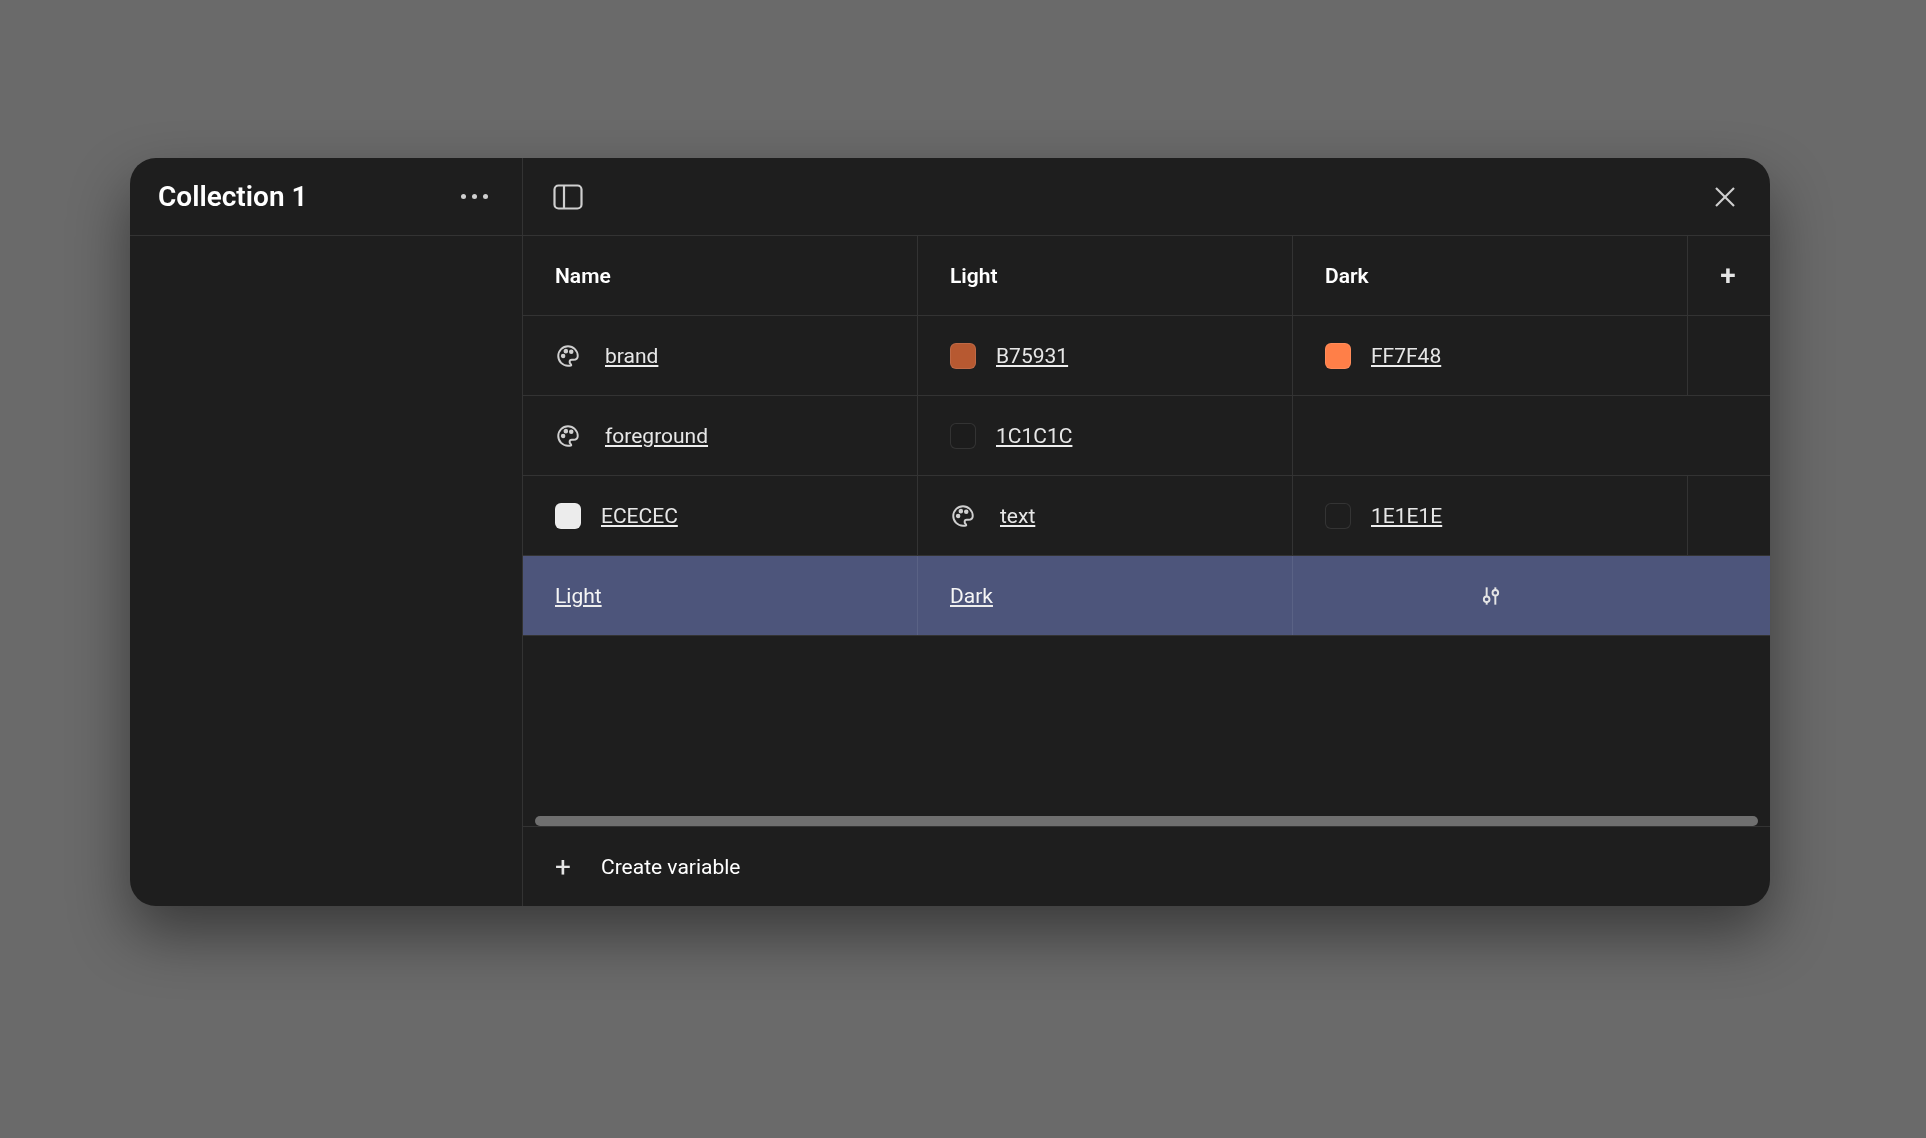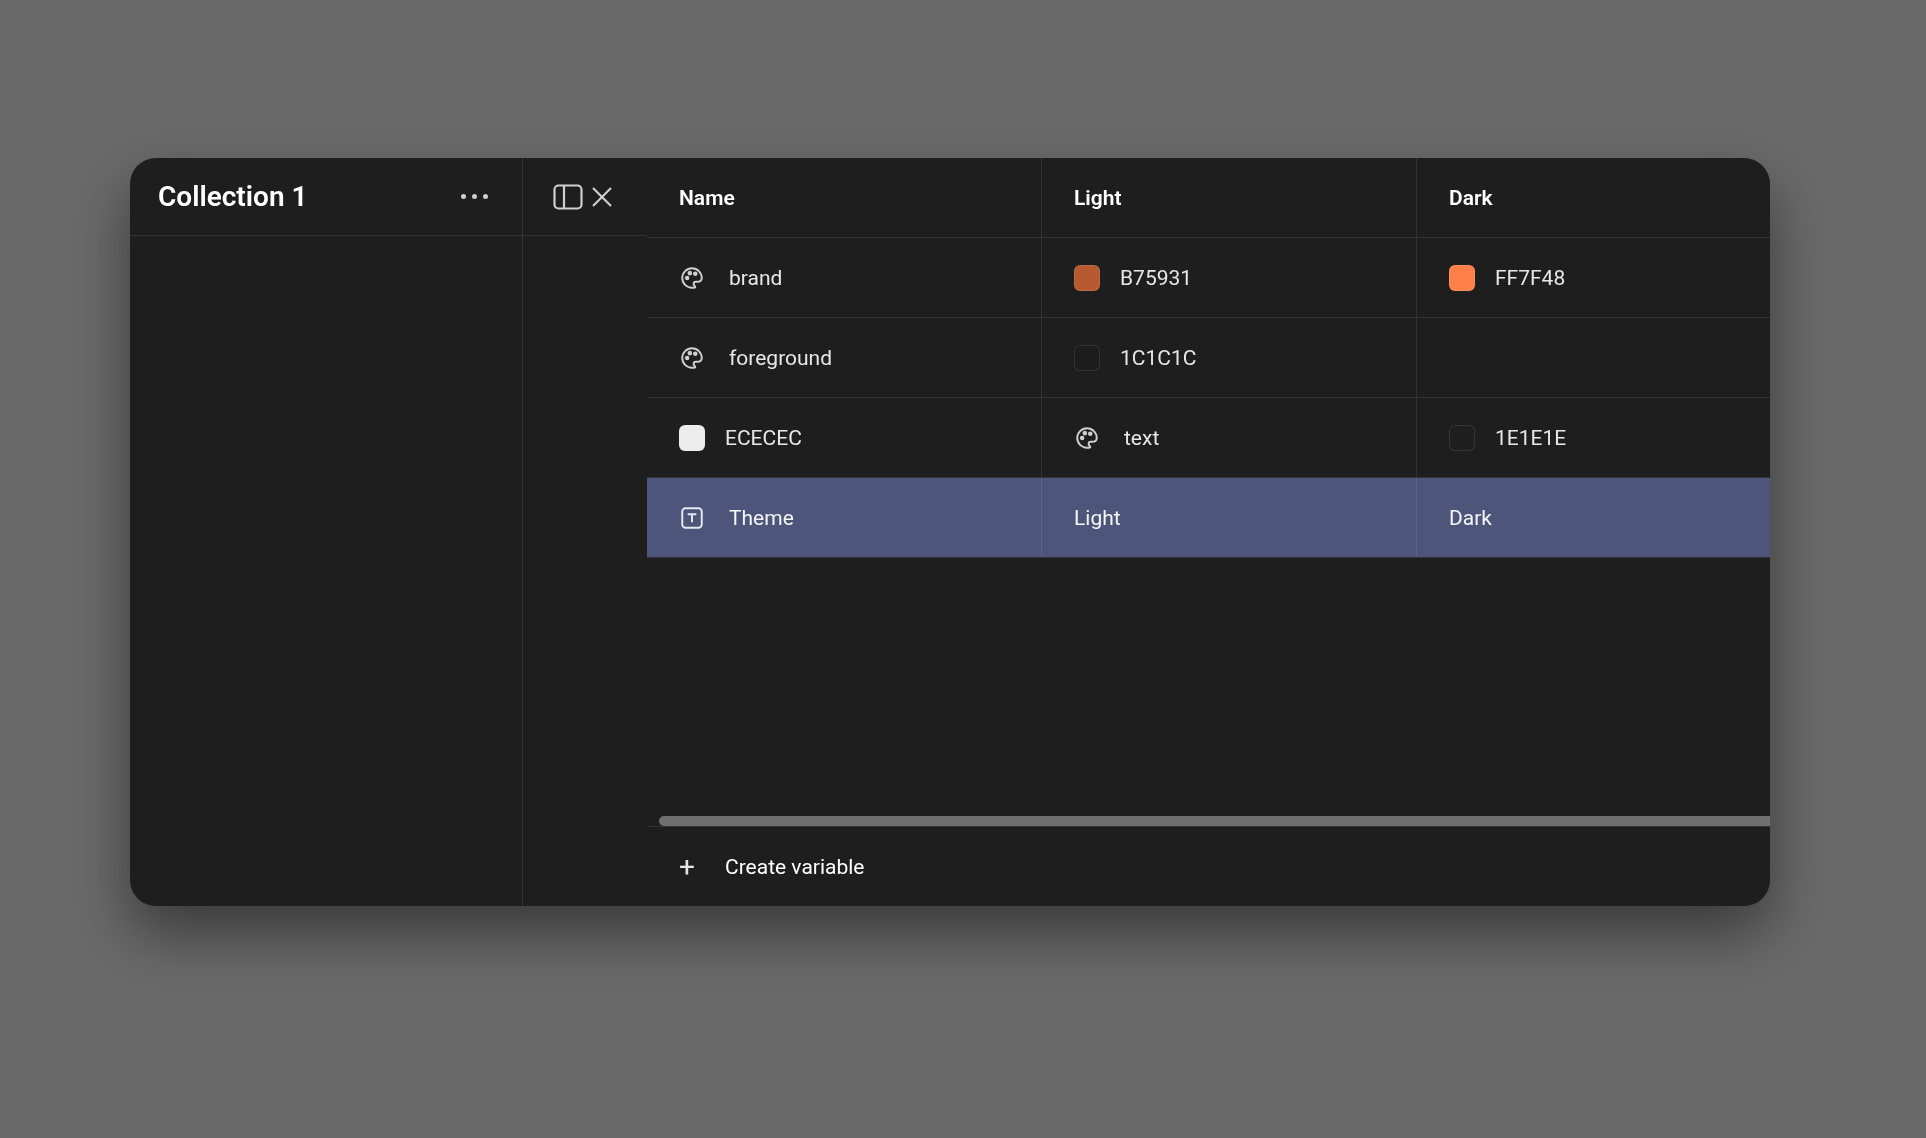--- a/index.html
+++ b/index.html
@@ -79,21 +79,21 @@
   }
   .sidebar-row .count {
     font-size: 21px;
     color: #9a9a9a;
   }
 
   
   .main {
     flex: 1;
     display: flex;
-    flex-direction: row;
+    flex-direction: column;
   }
   .main-header {
     height: 78px;
     border-bottom: 1px solid #333333;
     display: flex;
     align-items: center;
     padding: 0 28px;
     justify-content: space-between;
   }
   .panel-toggle-btn, .close-btn {
@@ -130,20 +130,21 @@
   .th:last-child { border-right:none; justify-content:center; }
   .th.actions-col { cursor:pointer; }
   .plus-icon { font-size:28px; line-height:1; color:#e5e5e5; }
 
   .table-body {
     flex:1;
     overflow:auto;
   }
   .table-row {
     height: 80px;
+    text-decoration: underline;
   }
   .td {
     display:flex;
     align-items:center;
     padding: 0 32px;
     border-right: 1px solid #333333;
     font-size: 21px;
     color: #e7e7e7;
     gap: 20px;
   }
@@ -305,27 +306,20 @@
             <span>text</span>
           </div>
           <div class="td">
             <span class="color-swatch" style="background:#1E1E1E"></span>
             <span>1E1E1E</span>
           </div>
           <div class="td"></div>
         </div>
 
         <div class="table-row selected">
-          <div class="td name-cell">
-            <svg width="26" height="26" viewBox="0 0 24 24" fill="none" stroke="#e8e8f0" stroke-width="1.8">
-              <rect x="3" y="3" width="18" height="18" rx="3"></rect>
-              <path d="M8 8.5h8M12 8.5V16"></path>
-            </svg>
-            <span>Theme</span>
-          </div>
           <div class="td">
             <span>Light</span>
           </div>
           <div class="td">
             <span>Dark</span>
           </div>
           <div class="td">
             <svg class="settings-icon" width="26" height="26" viewBox="0 0 24 24" fill="none" stroke="currentColor" stroke-width="1.8">
               <line x1="8" y1="4" x2="8" y2="20"></line>
               <circle cx="8" cy="15" r="2.6" fill="#4d557b"></circle>

